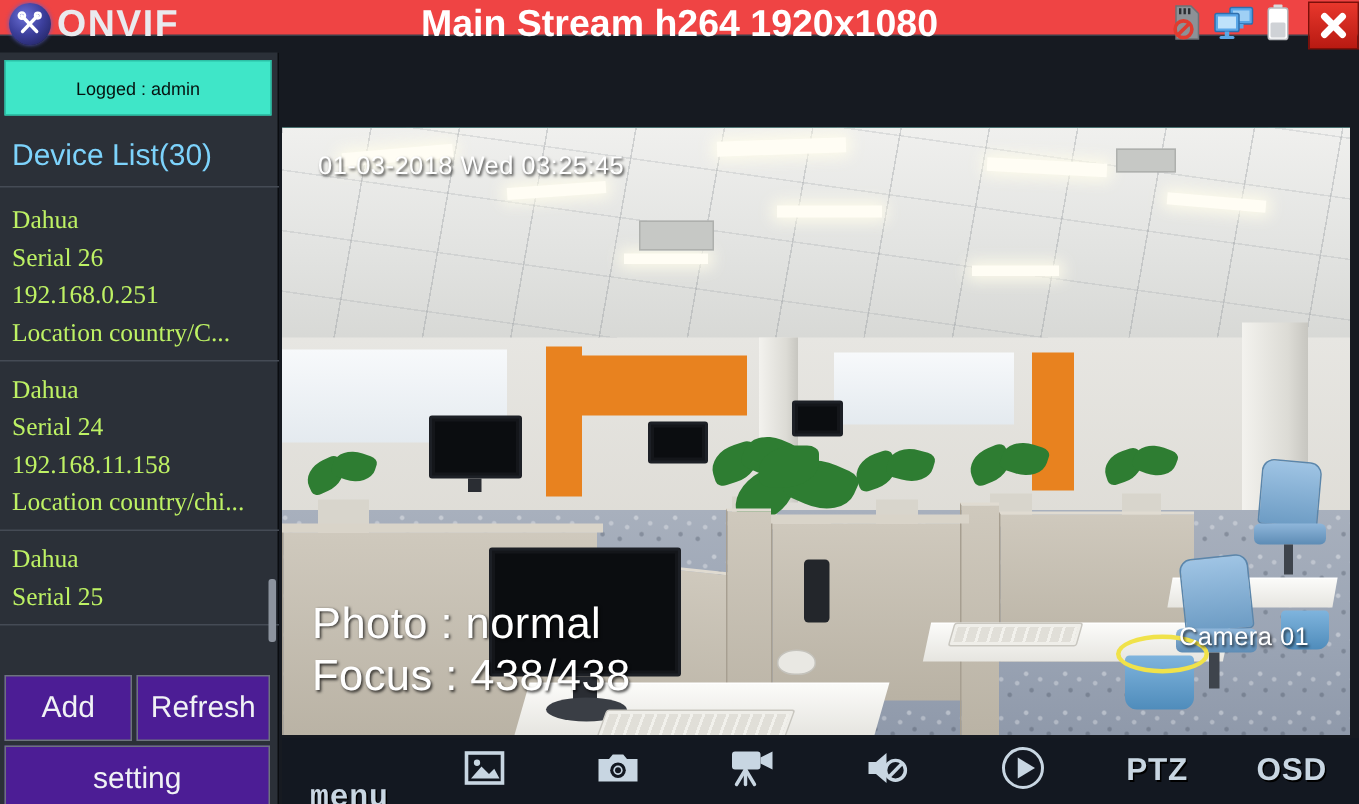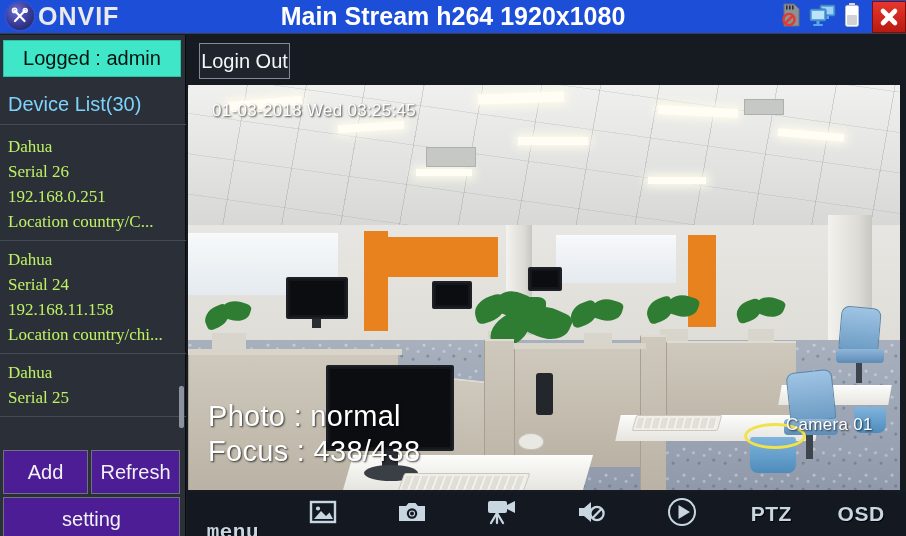--- a/index.html
+++ b/index.html
@@ -10,22 +10,22 @@
     overflow: hidden;
   }
   #app {
     position: relative;
     width: 906px; height: 536px;
     background: #161a21;
   }
 
   
   #titlebar {
-    position: absolute; left: 0; top: 0; width: 906px; height: 34px;
-    background: #1d4ed8;
+    position: absolute; left: 0; top: 0; width: 906px; height: 24px;
+    background: #ef4444;
     border-bottom: 1px solid #3a3f49;
   }
   #logo-wrap {
     position: absolute; left: 6px; top: 2px;
     display: flex; align-items: center; gap: 4px;
   }
   .onvif-mark {
     width: 28px; height: 28px; border-radius: 50%;
     background: radial-gradient(circle at 38% 32%, #6b6fd6 0%, #3c3f9c 48%, #1b1d52 100%);
     box-shadow: 0 0 3px #5a5ec9;
@@ -61,21 +61,21 @@
 
   
   #sidebar {
     position: absolute; left: 0; top: 35px; width: 186px; height: 501px;
     background: #2b3038;
     border-right: 1px solid #0a0c10;
   }
   #logged-badge {
     position: absolute; left: 3px; top: 5px; width: 178px; height: 37px;
     background: #3fe6c8;
-    color: #06120f; font-size: 20px;
+    color: #06120f; font-size: 12px;
     display: flex; align-items: center; justify-content: center;
     border: 1px solid #2cc0a6;
   }
   #device-list-header {
     position: absolute; left: 0; top: 50px; width: 186px; height: 40px;
     color: #7dd3fc; font-size: 20px;
     display: flex; align-items: center; padding-left: 8px;
     border-bottom: 1px solid #454b55;
   }
   #device-scroll {
@@ -362,21 +362,20 @@
       <div id="scroll-track">
         <div id="scroll-thumb"></div>
       </div>
     </div>
 
     <div class="panel-btn" id="btn-add">Add</div>
     <div class="panel-btn" id="btn-refresh">Refresh</div>
     <div class="panel-btn" id="btn-setting">setting</div>
   </div>
 
-  <div id="login-out">Login Out</div>
 
   <div id="video-frame">
     <div id="scene">
 
       <div class="ceiling">
         <div class="ceil-grid"></div>
       </div>
       <div class="panel-light" style="left:40px;  top:14px;  width:74px; height:9px;  transform:rotate(-5deg);"></div>
       <div class="panel-light" style="left:150px; top:38px;  width:66px; height:8px;  transform:rotate(-4deg);"></div>
       <div class="panel-light" style="left:290px; top:8px;   width:86px; height:10px; transform:rotate(-2deg);"></div>

